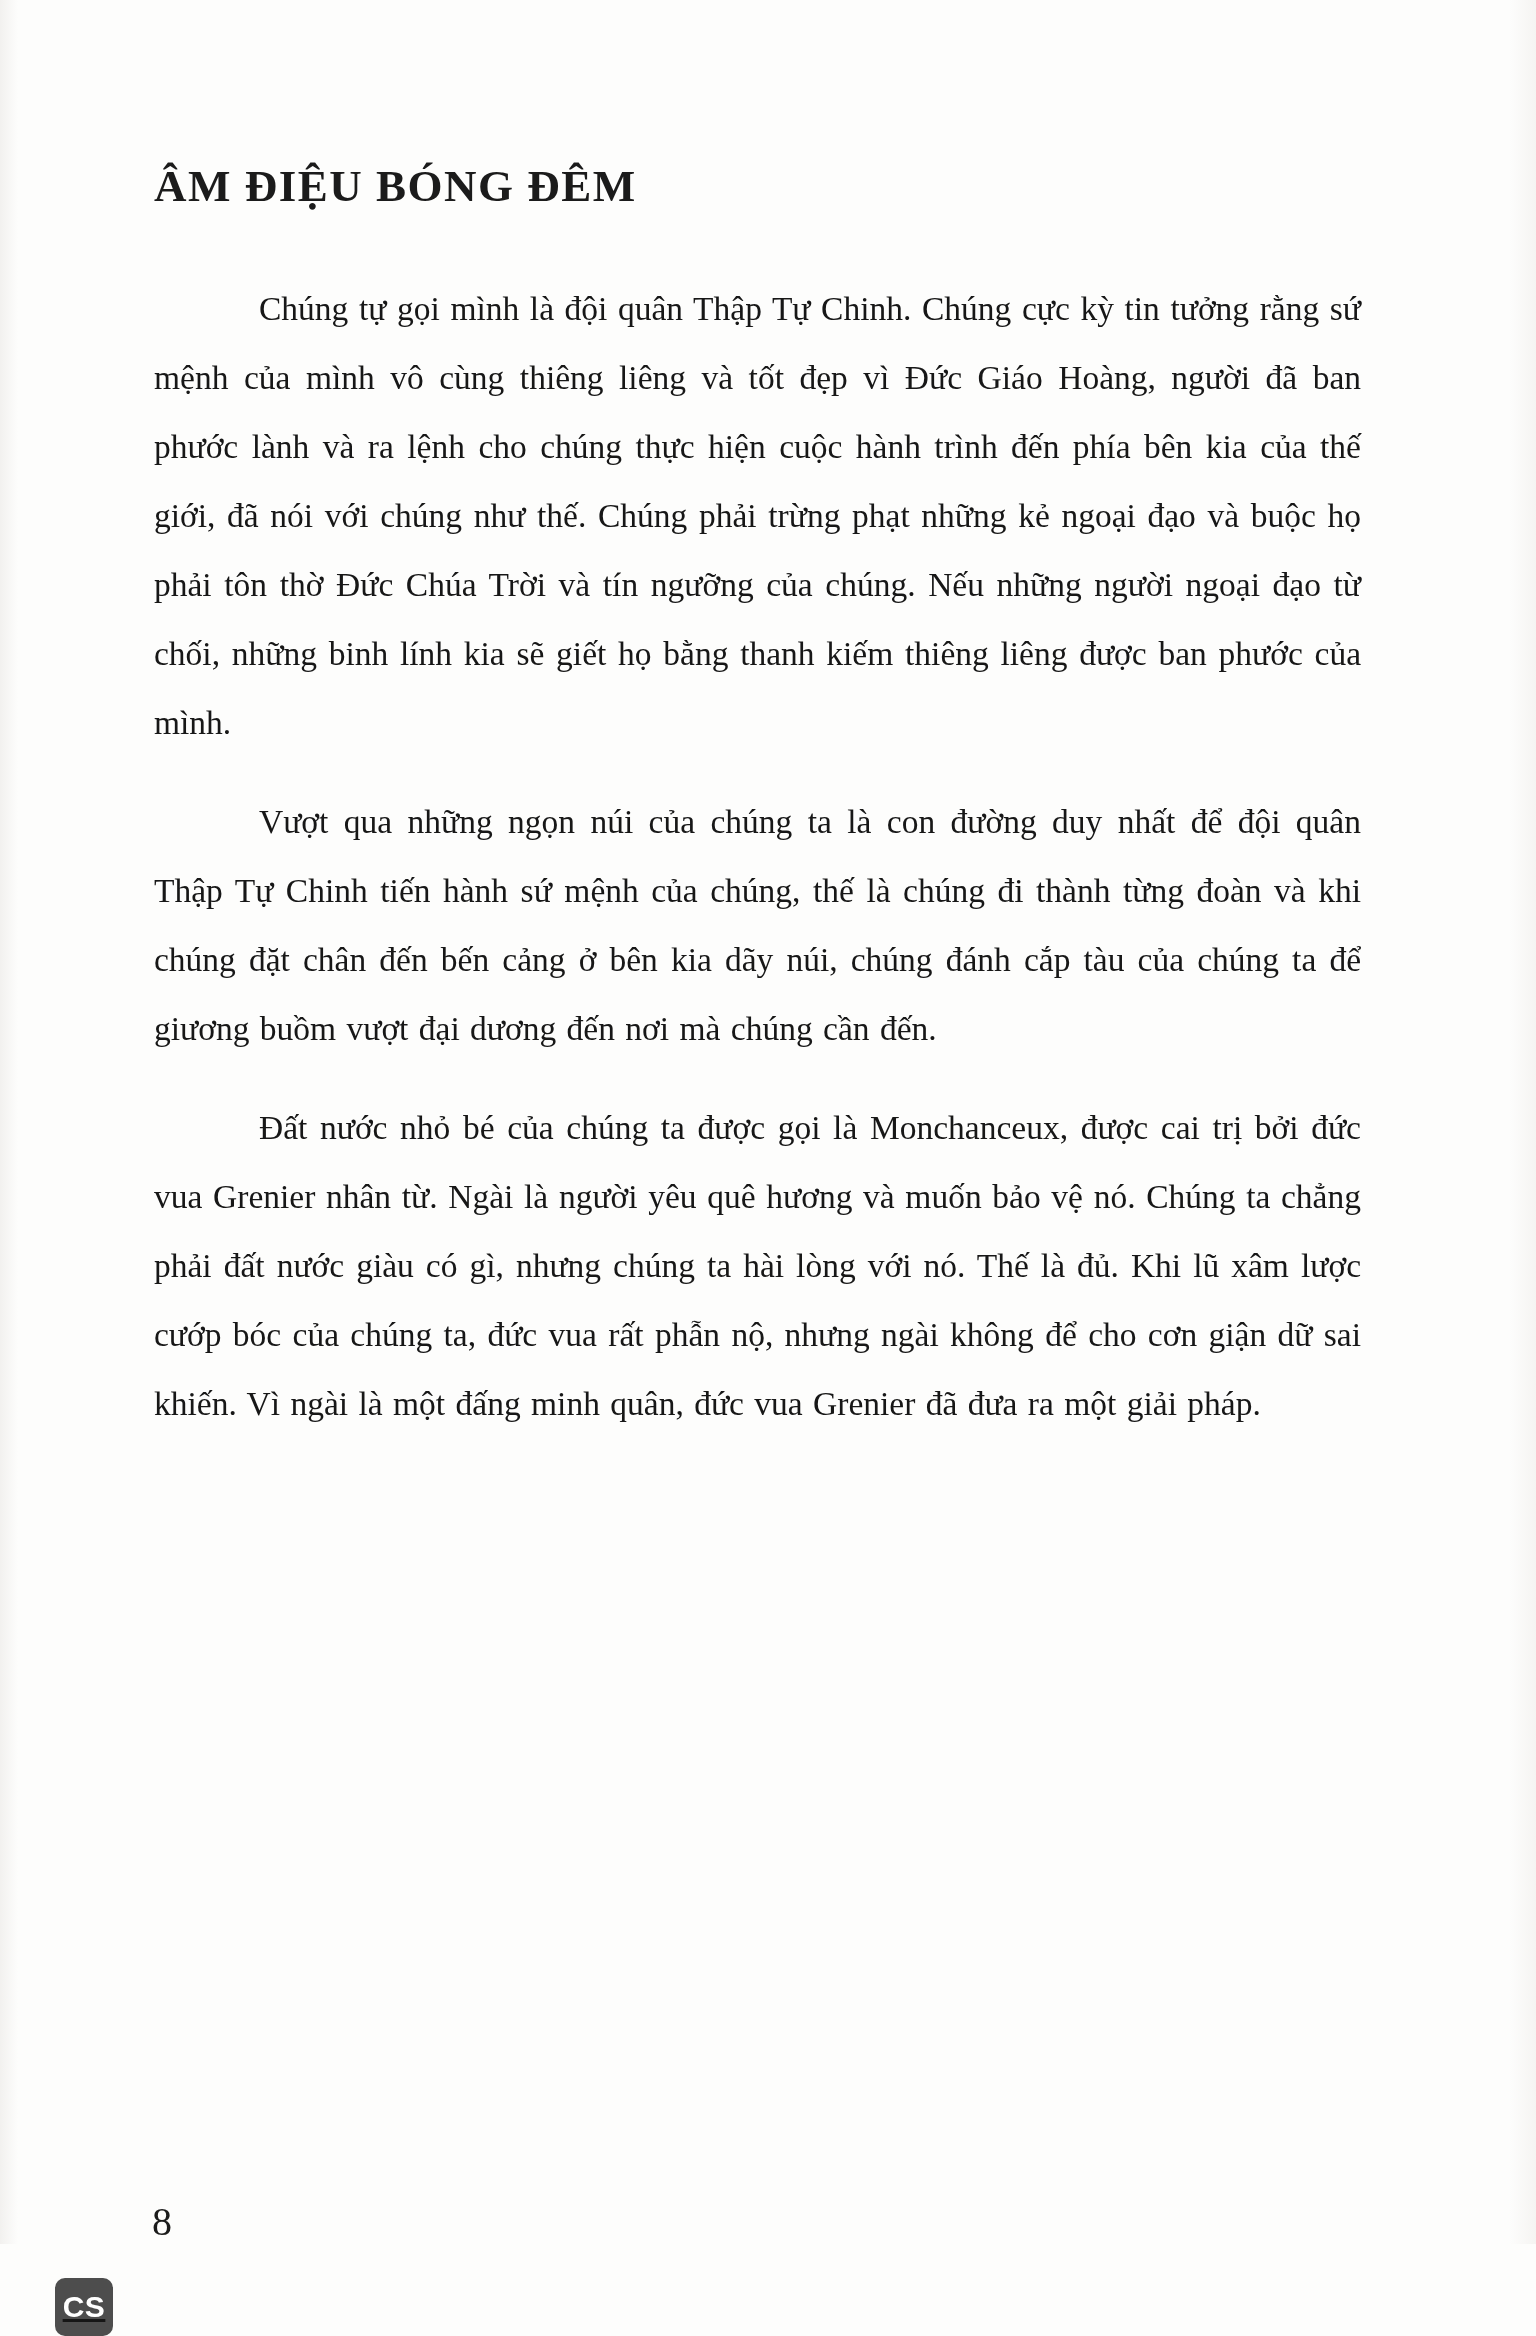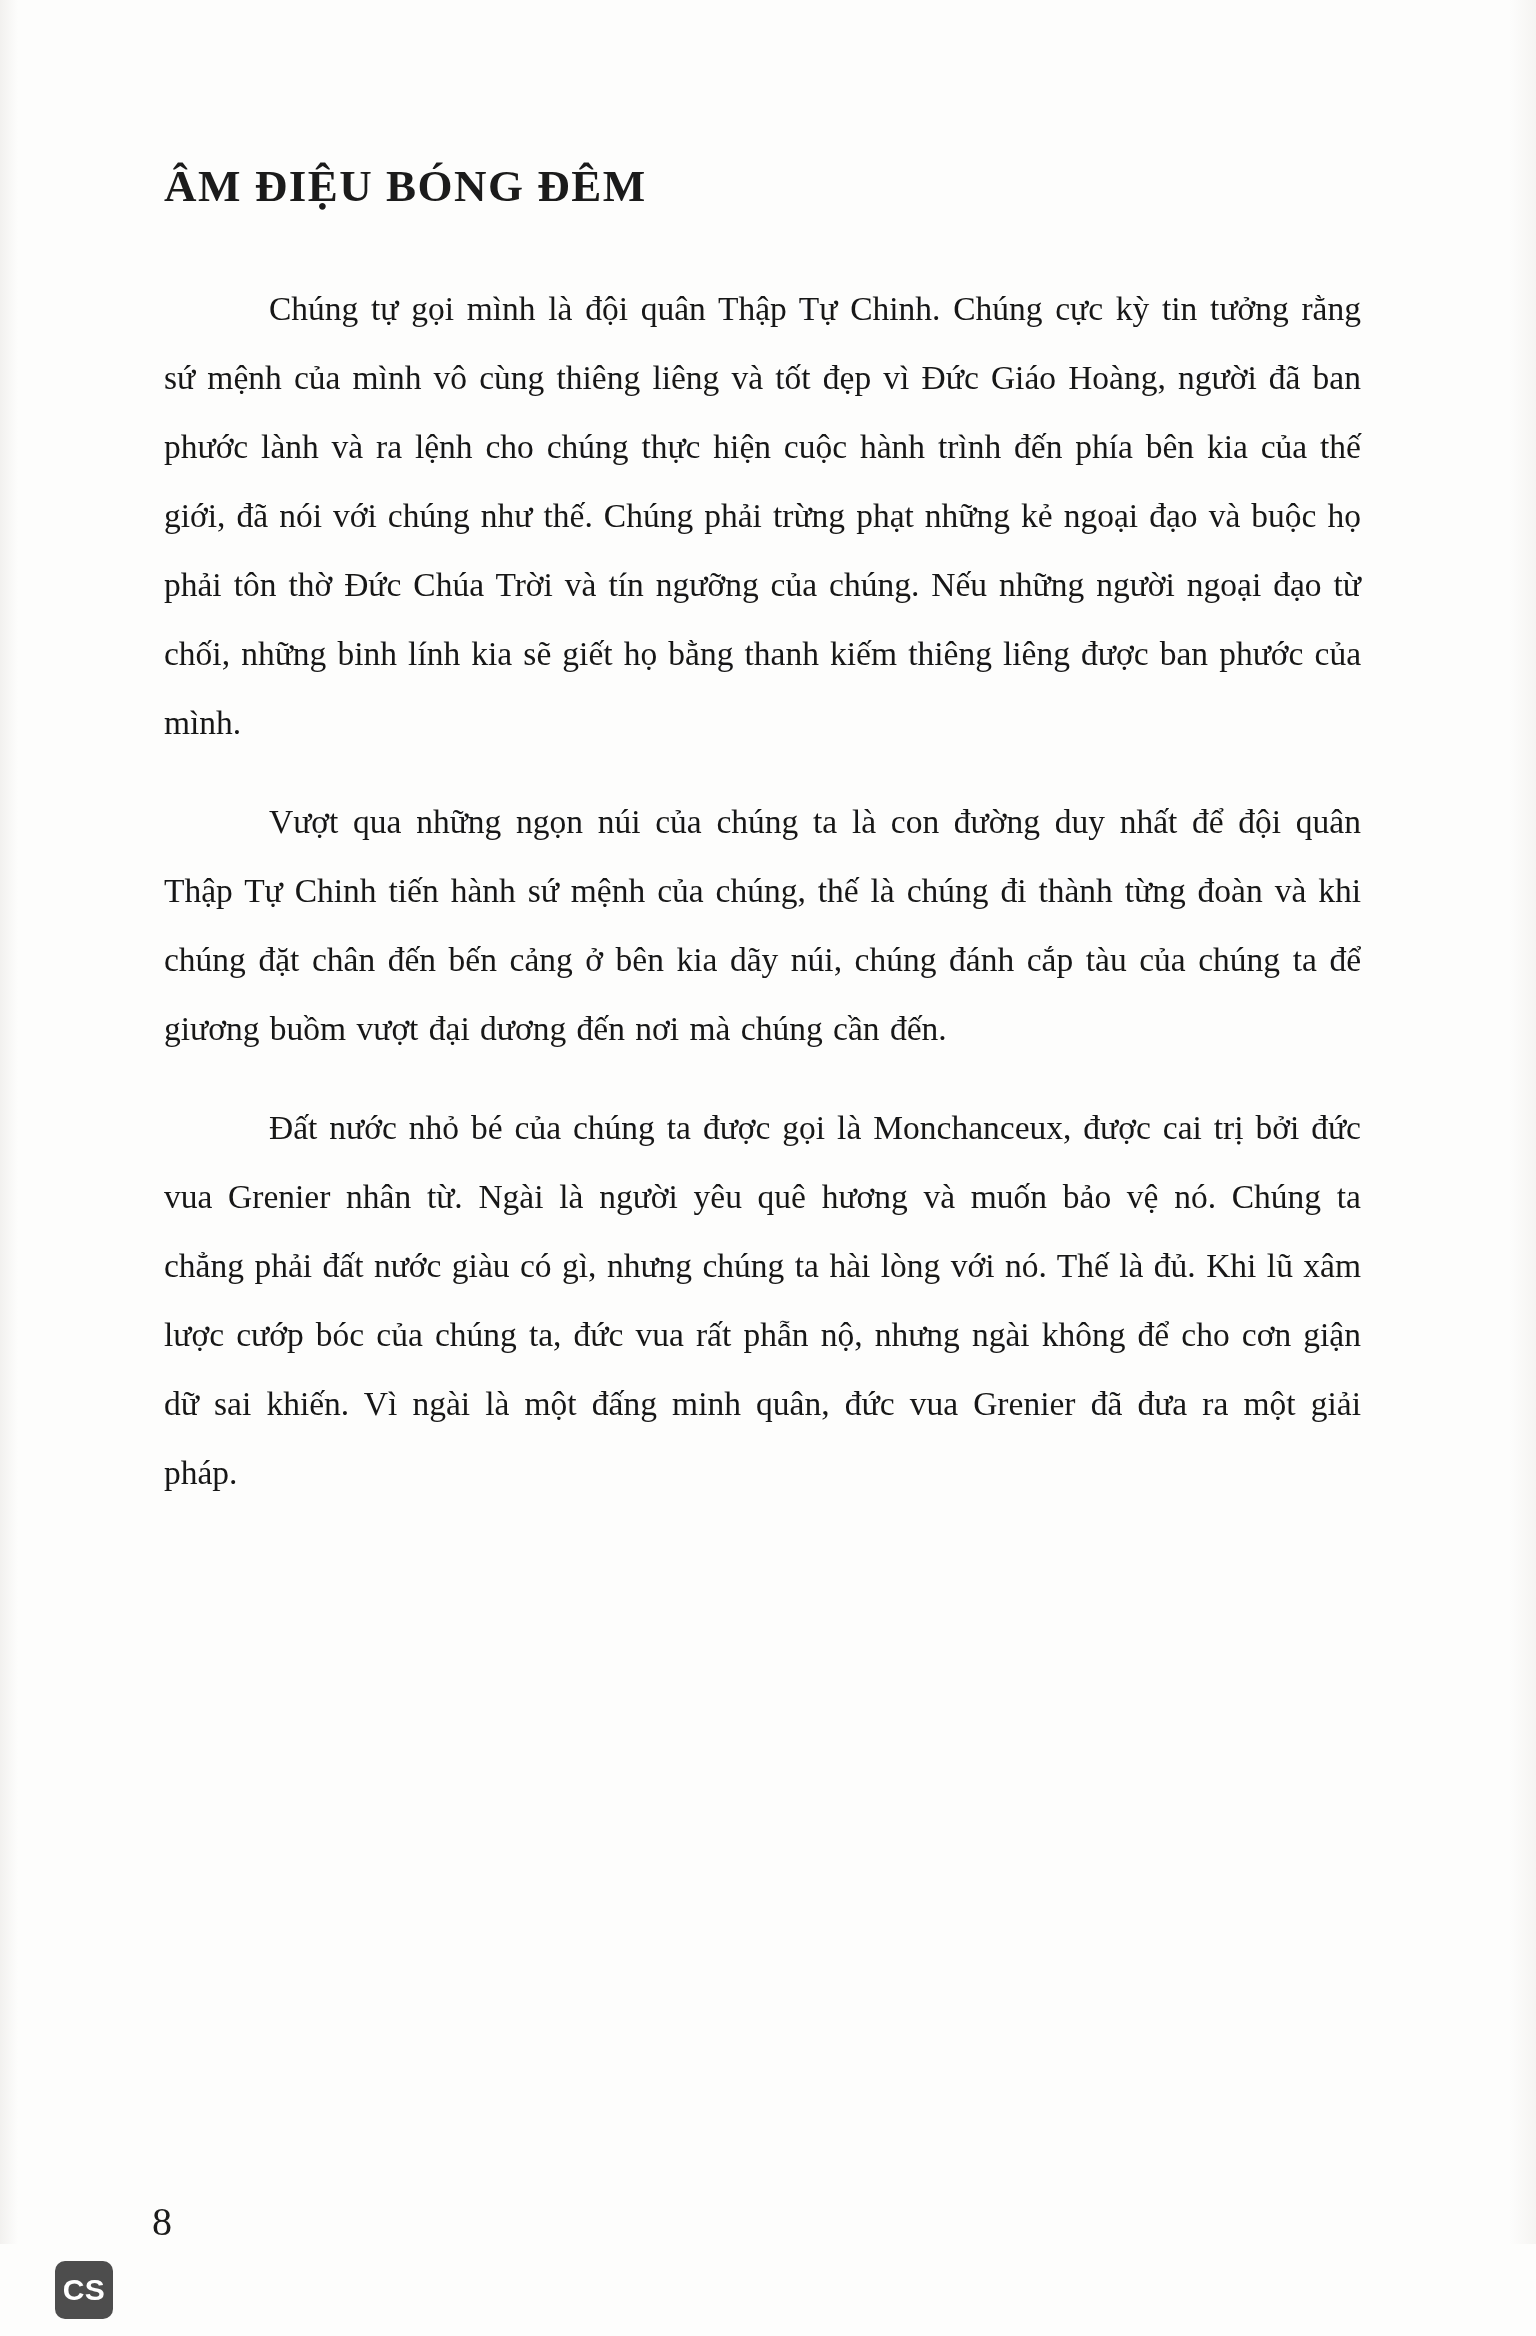--- a/index.html
+++ b/index.html
@@ -16,21 +16,21 @@
     overflow: hidden;
   }
   
   .scan-page {
     position: absolute;
     inset: 0;
     background: linear-gradient(90deg, #f2f1ef 0px, #fdfdfc 18px, #fdfdfc 1510px, #f5f4f2 1536px);
   }
   .content {
     position: absolute;
-    left: 164px;
+    left: 154px;
     right: 175px;
     top: 160px;
   }
   .book-title {
     font-size: 45px;
     font-weight: 600;
     letter-spacing: 1.5px;
     color: #1b1b1b;
     margin: 0 0 62px 0;
   }
@@ -50,22 +50,23 @@
     font-size: 40px;
     color: #1b1b1b;
   }
   .camscanner-bar {
     position: absolute;
     left: 0;
     bottom: 0;
     width: 100%;
     height: 92px;
     display: flex;
-    align-items: center;
+    align-items: flex-end;
     background: #fdfdfc;
+    text-decoration: underline;
   }
   .cs-logo {
     width: 58px;
     height: 58px;
     margin-left: 55px;
     border-radius: 10px;
     background: #4d4d4d;
     color: #ffffff;
     font-family: "Liberation Sans", sans-serif;
     font-weight: bold;

